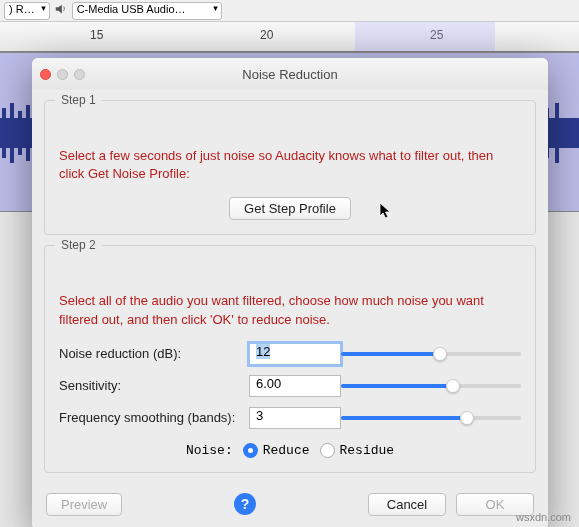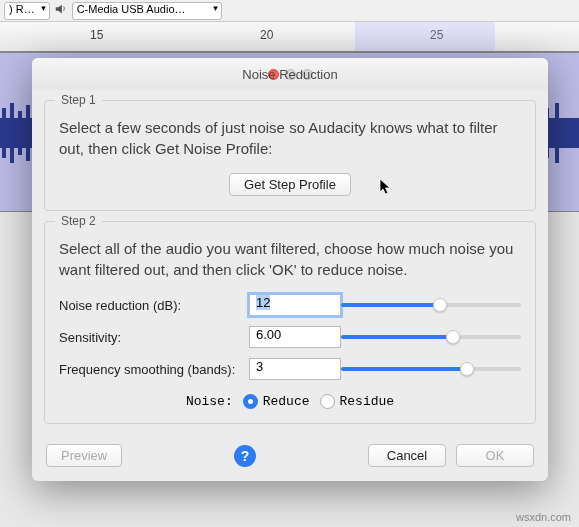--- a/index.html
+++ b/index.html
@@ -79,21 +79,20 @@
       box-shadow: 0 10px 40px rgba(0,0,0,0.4);
       overflow: hidden;
     }
     .titlebar {
       height: 22px;
       display: flex;
       align-items: center;
       padding: 16px 8px;
       position: relative;
       background: linear-gradient(#f6f6f6, #e6e6e6);
-      justify-content: center;
     }
     .traffic-lights {
       display: flex;
       gap: 6px;
     }
     .tl { width: 11px; height: 11px; border-radius: 50%; }
     .tl-red { background: #ff5f56; border: 0.5px solid #e0443e; }
     .tl-gray { background: #d8d8d8; border: 0.5px solid #bbb; }
     .titlebar-title {
       position: absolute;
@@ -113,24 +112,25 @@
     .step-legend {
       position: absolute;
       top: -8px;
       left: 10px;
       background: #ececec;
       padding: 0 6px;
       font-size: 12px;
       color: #555;
     }
     .step-text {
-      font-size: 15px;
-      color: #404040;
+      font-size: 13px;
+      color: #b91c1c;
       line-height: 1.4;
       margin-bottom: 14px;
+      margin-top: 30px;
     }
     .center-btn {
       text-align: center;
       position: relative;
     }
     .mac-button {
       display: inline-block;
       background: linear-gradient(#ffffff, #f0f0f0);
       border: 1px solid #c0c0c0;
       border-radius: 4px;

